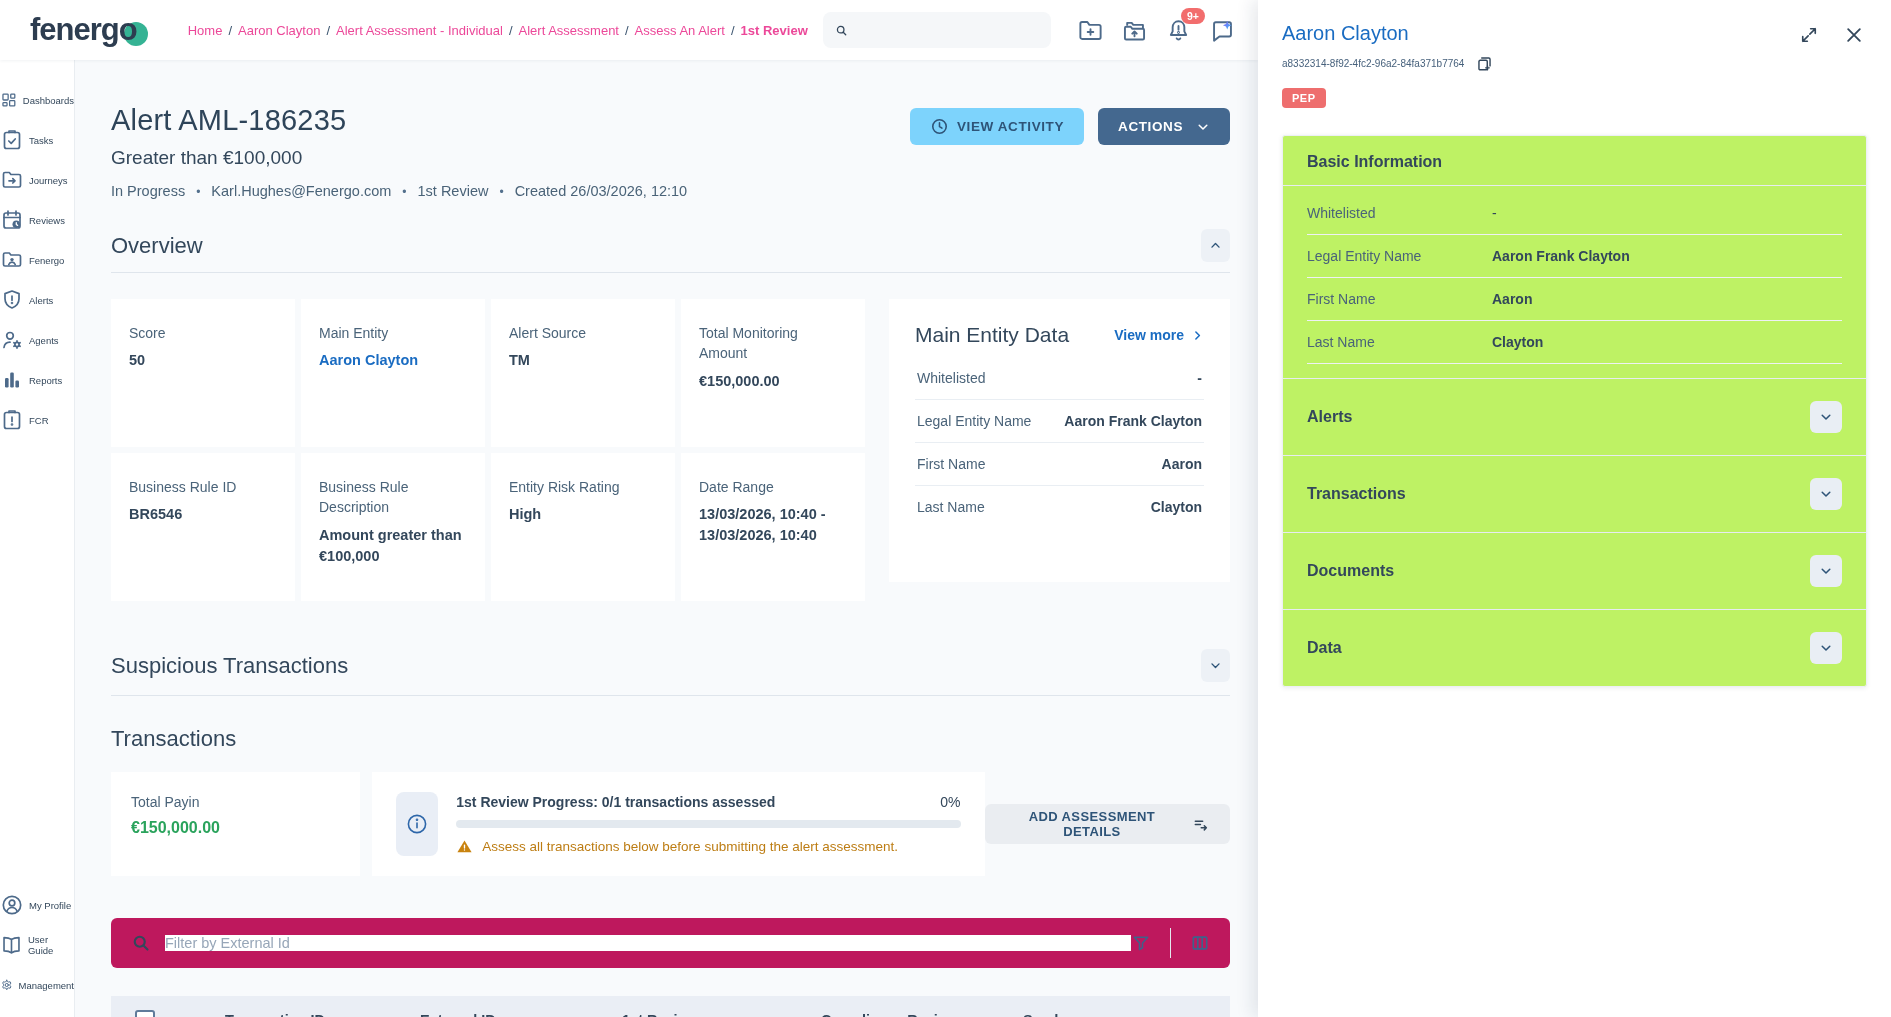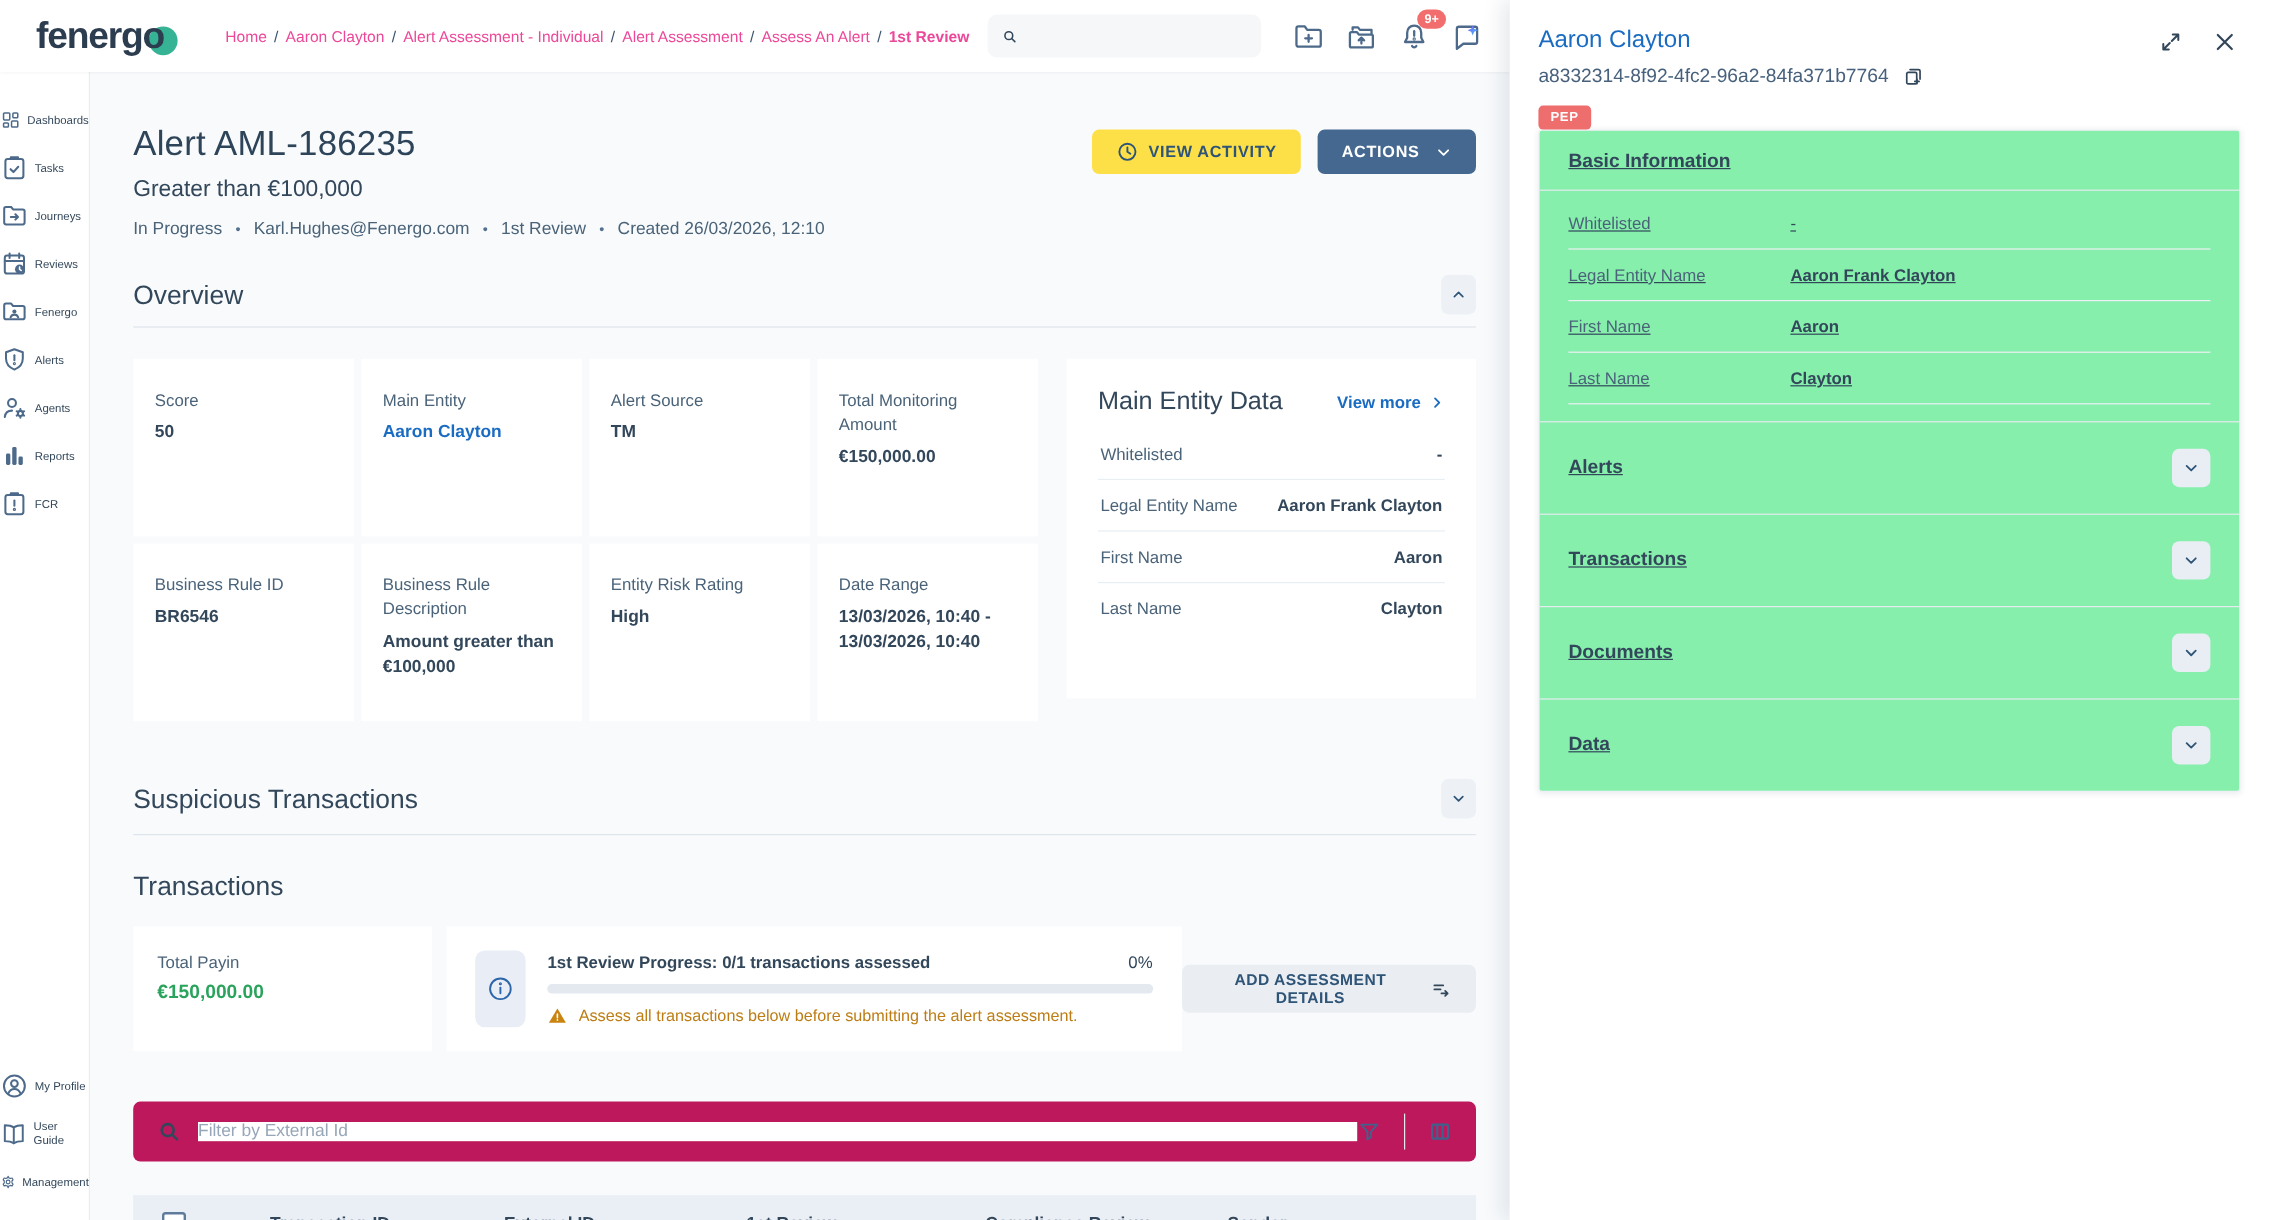--- a/index.html
+++ b/index.html
@@ -36,21 +36,21 @@
   .content { flex:1; overflow:hidden; background:#f8fafc; padding:44px 28px 0 36px; }
   .content-inner { width:1119px; }
 
   
   .page-head { display:flex; justify-content:space-between; align-items:flex-start; }
   .page-title { font-size:29px; font-weight:500; color:#2e4459; letter-spacing:.2px; }
   .page-sub { font-size:19px; color:#33475b; margin-top:10px; }
   .status-line { display:flex; align-items:center; margin-top:14px; font-size:14.5px; color:#4a6378; }
   .status-part:not(:first-child)::before { content:"•"; margin:0 11px; color:#53708d; font-size:12px; }
   .head-btns { display:flex; gap:14px; margin-top:4px; }
-  .btn-light { height:37px; border:none; background:#fde047; color:#2e5478; border-radius:6px; font-size:13.5px; font-weight:600; letter-spacing:.6px; display:inline-flex; align-items:center; gap:8px; padding:0 20px; cursor:pointer; font-family:inherit; }
+  .btn-light { height:37px; border:none; background:#7dd3fc; color:#2e5478; border-radius:6px; font-size:13.5px; font-weight:600; letter-spacing:.6px; display:inline-flex; align-items:center; gap:8px; padding:0 20px; cursor:pointer; font-family:inherit; }
   .btn-primary { height:37px; border:none; background:#44688f; color:#fff; border-radius:6px; font-size:13.5px; font-weight:600; letter-spacing:.6px; display:inline-flex; align-items:center; gap:13px; padding:0 20px; cursor:pointer; font-family:inherit; }
 
   
   .section-head { display:flex; justify-content:space-between; align-items:center; }
   .section-head h2 { font-size:22px; font-weight:500; color:#33475b; }
   .chev-btn { width:29px; height:33px; background:#edf1f6; border:none; border-radius:6px; display:flex; align-items:center; justify-content:center; cursor:pointer; }
   .sect-overview { margin-top:30px; padding-bottom:10px; border-bottom:1px solid #dfe5ec; }
   .sect-susp { margin-top:48px; padding-bottom:13px; border-bottom:1px solid #dfe5ec; }
 
   .overview-body { display:flex; gap:24px; margin-top:26px; }
@@ -94,26 +94,26 @@
 
   .table-head { margin-top:28px; height:48px; background:#eaeef5; display:flex; align-items:center; padding:0 24px; font-size:14.5px; font-weight:700; color:#33475b; }
   .th-check { width:20px; height:20px; background:#fff; border:2px solid #5f7b9b; border-radius:3px; margin-right:70px; cursor:pointer; flex-shrink:0; }
   .th { cursor:pointer; }
   .th-1{width:195px;} .th-2{width:202px;} .th-3{width:199px;} .th-4{width:202px;} .th-5{flex:1;}
 
   
   .right-panel { width:633px; height:100%; background:#fff; box-shadow:-6px 0 16px rgba(23,43,66,.10); position:relative; padding:22px 24px; z-index:3; }
   .rp-title { font-size:20px; font-weight:500; color:#1a6cc2; }
   .rp-id-row { display:flex; align-items:center; gap:11px; margin-top:9px; }
-  .rp-id { font-size:16px; color:#47617c; }
+  .rp-id { font-size:10px; color:#47617c; }
   .rp-badge { display:inline-block; background:#ee6e6e; color:#fff; font-size:11px; font-weight:700; letter-spacing:.5px; padding:4px 10px; border-radius:4px; margin-top:15px; }
   .rp-head-icons { position:absolute; top:25px; right:27px; display:flex; gap:25px; }
   .rp-head-icons > div { cursor:pointer; }
 
-  .rp-card { background:#86efac; border:1px solid #edf0f4; border-radius:3px; box-shadow:0 1px 5px rgba(23,43,66,.09);text-decoration:underline; }
+  .rp-card { margin-top:27px; background:#bef264; border:1px solid #edf0f4; border-radius:3px; box-shadow:0 1px 5px rgba(23,43,66,.09); }
   .rp-card-header { padding:17px 24px 14px; font-size:16px; font-weight:700; color:#33475b; border-bottom:1px solid #e7ecf1; }
   .rp-info { padding:6px 24px 14px; }
   .rp-info-row { display:flex; align-items:center; height:43px; border-bottom:1px solid #eef1f5; }
   .rp-info-label { width:185px; font-size:14px; color:#4a6379; flex-shrink:0; }
   .rp-info-value { font-size:14px; font-weight:600; color:#33475b; }
   .rp-sec-row { height:77px; display:flex; justify-content:space-between; align-items:center; padding:0 24px; border-top:1px solid #e7ecf1; cursor:pointer; }
   .rp-sec-title { font-size:16px; font-weight:700; color:#33475b; }
   .sq-chev { width:32px; height:32px; background:#e9eef4; border:none; border-radius:6px; display:flex; align-items:center; justify-content:center; cursor:pointer; }
 </style>
 </head>

